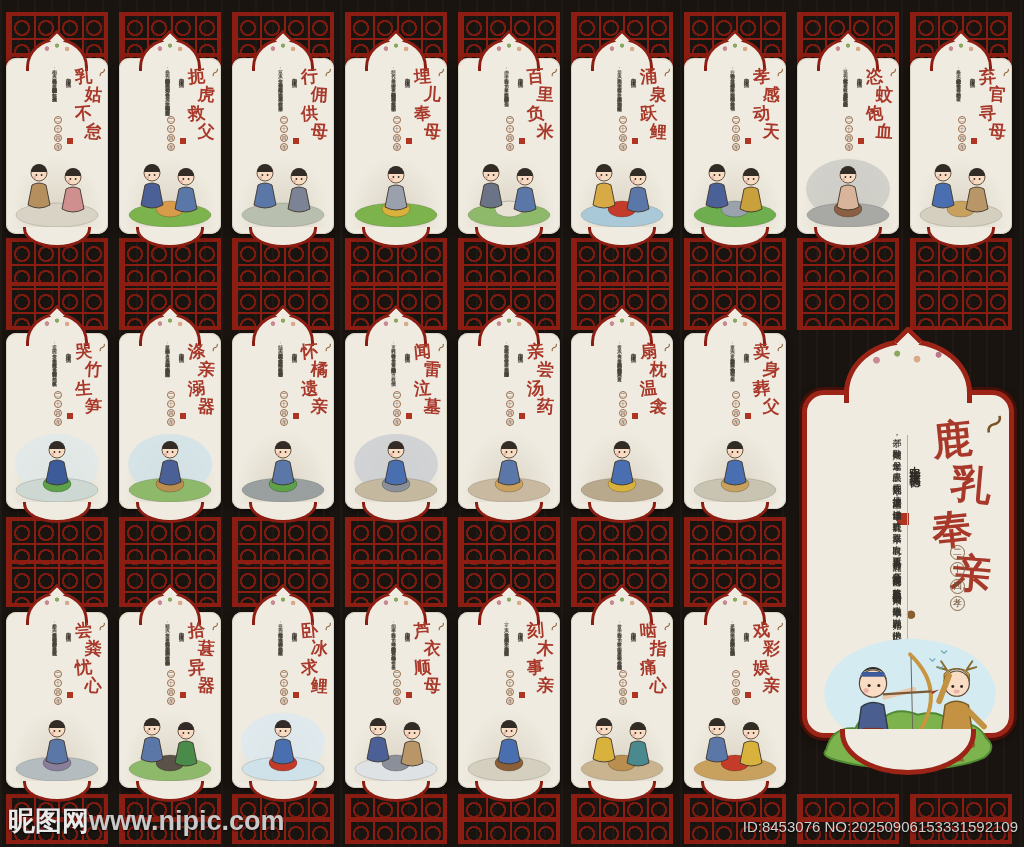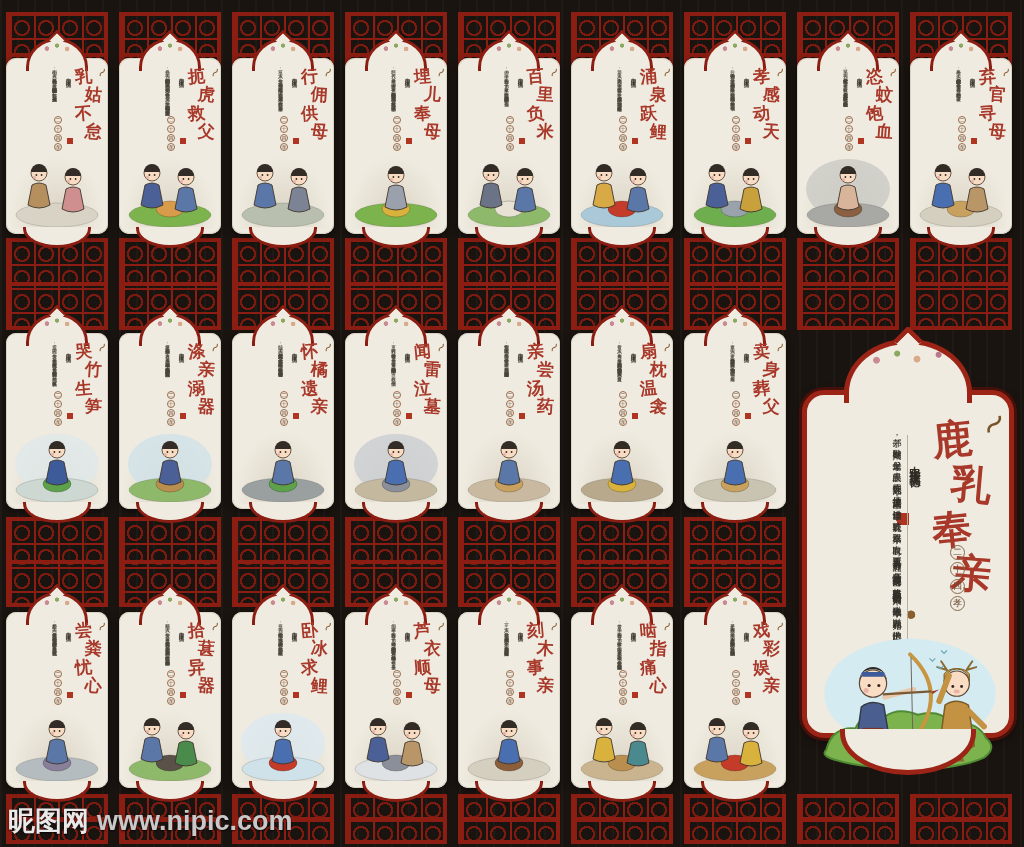--- a/index.html
+++ b/index.html
@@ -74,21 +74,21 @@
     font-size:9px;color:#6b4a33;display:flex;align-items:center;justify-content:center;box-sizing:border-box;}
   .f-burner{position:absolute;top:212px;right:92px;width:12px;height:12px;
     background:radial-gradient(circle at 50% 65%,#8a5f2f 4px,transparent 4.6px);border-radius:50%;}
   .f-divider{position:absolute;top:40px;left:100px;width:1px;height:212px;background:#b8b09e;}
   .f-body{position:absolute;top:36px;left:8px;width:88px;height:238px;writing-mode:vertical-rl;
     font-size:9px;line-height:1.5;letter-spacing:.5px;color:#33302a;overflow:hidden;}
   .f-art{position:absolute;left:4px;top:238px;width:198px;height:146px;overflow:visible;}
   
   #wm-left{position:absolute;left:8px;bottom:8px;z-index:5;font-family:"Liberation Sans","DejaVu Sans",sans-serif;
     font-weight:bold;font-size:27px;color:#e9e9e9;text-shadow:0 1px 2px rgba(0,0,0,.8);}
-  #wm-left .site{color:#c9c9c9;margin-left:8px;}
+  #wm-left .site{color:#c9c9c9;}
   #wm-right{position:absolute;right:6px;bottom:12px;z-index:5;font-family:"Liberation Sans","DejaVu Sans",sans-serif;
     font-size:15px;color:#cfcfcf;text-shadow:0 1px 2px rgba(0,0,0,.8);}
 </style>
 </head>
 <body>
 
 <div id="stage">
 
   <div id="featured">
     <div class="f-arch"></div>
@@ -142,20 +142,21 @@
       <path d="M160,80 L176,96" stroke="#c39243" stroke-width="6" stroke-linecap="round"></path>
       <path d="M140,44 L130,70" stroke="#c39243" stroke-width="6" stroke-linecap="round"></path>
       <path d="M120,26 l3,3 3,-3 M132,18 l3,3 3,-3 M128,34 l3,3 3,-3" fill="none" stroke="#6aa7b8" stroke-width="1.2"></path>
     </svg>
     <div class="f-bump"></div>
   </div>
 
   <div id="wm-left">
     <span>昵图网</span><span class="site">www.nipic.com</span>
   </div>
+  <div id="wm-right">ID:8453076 NO:20250906153331592109</div>
 <div class="lattice" style="left: 6px; top: 12px; height: 86px;"></div>
     <div class="lattice" style="left: 119px; top: 12px; height: 86px;"></div>
     <div class="lattice" style="left: 232px; top: 12px; height: 86px;"></div>
     <div class="lattice" style="left: 345px; top: 12px; height: 86px;"></div>
     <div class="lattice" style="left: 458px; top: 12px; height: 86px;"></div>
     <div class="lattice" style="left: 571px; top: 12px; height: 86px;"></div>
     <div class="lattice" style="left: 684px; top: 12px; height: 86px;"></div>
     <div class="lattice" style="left: 797px; top: 12px; height: 86px;"></div>
     <div class="lattice" style="left: 910px; top: 12px; height: 86px;"></div>
     <div class="lattice" style="left: 6px; top: 238px; height: 92px;"></div>

